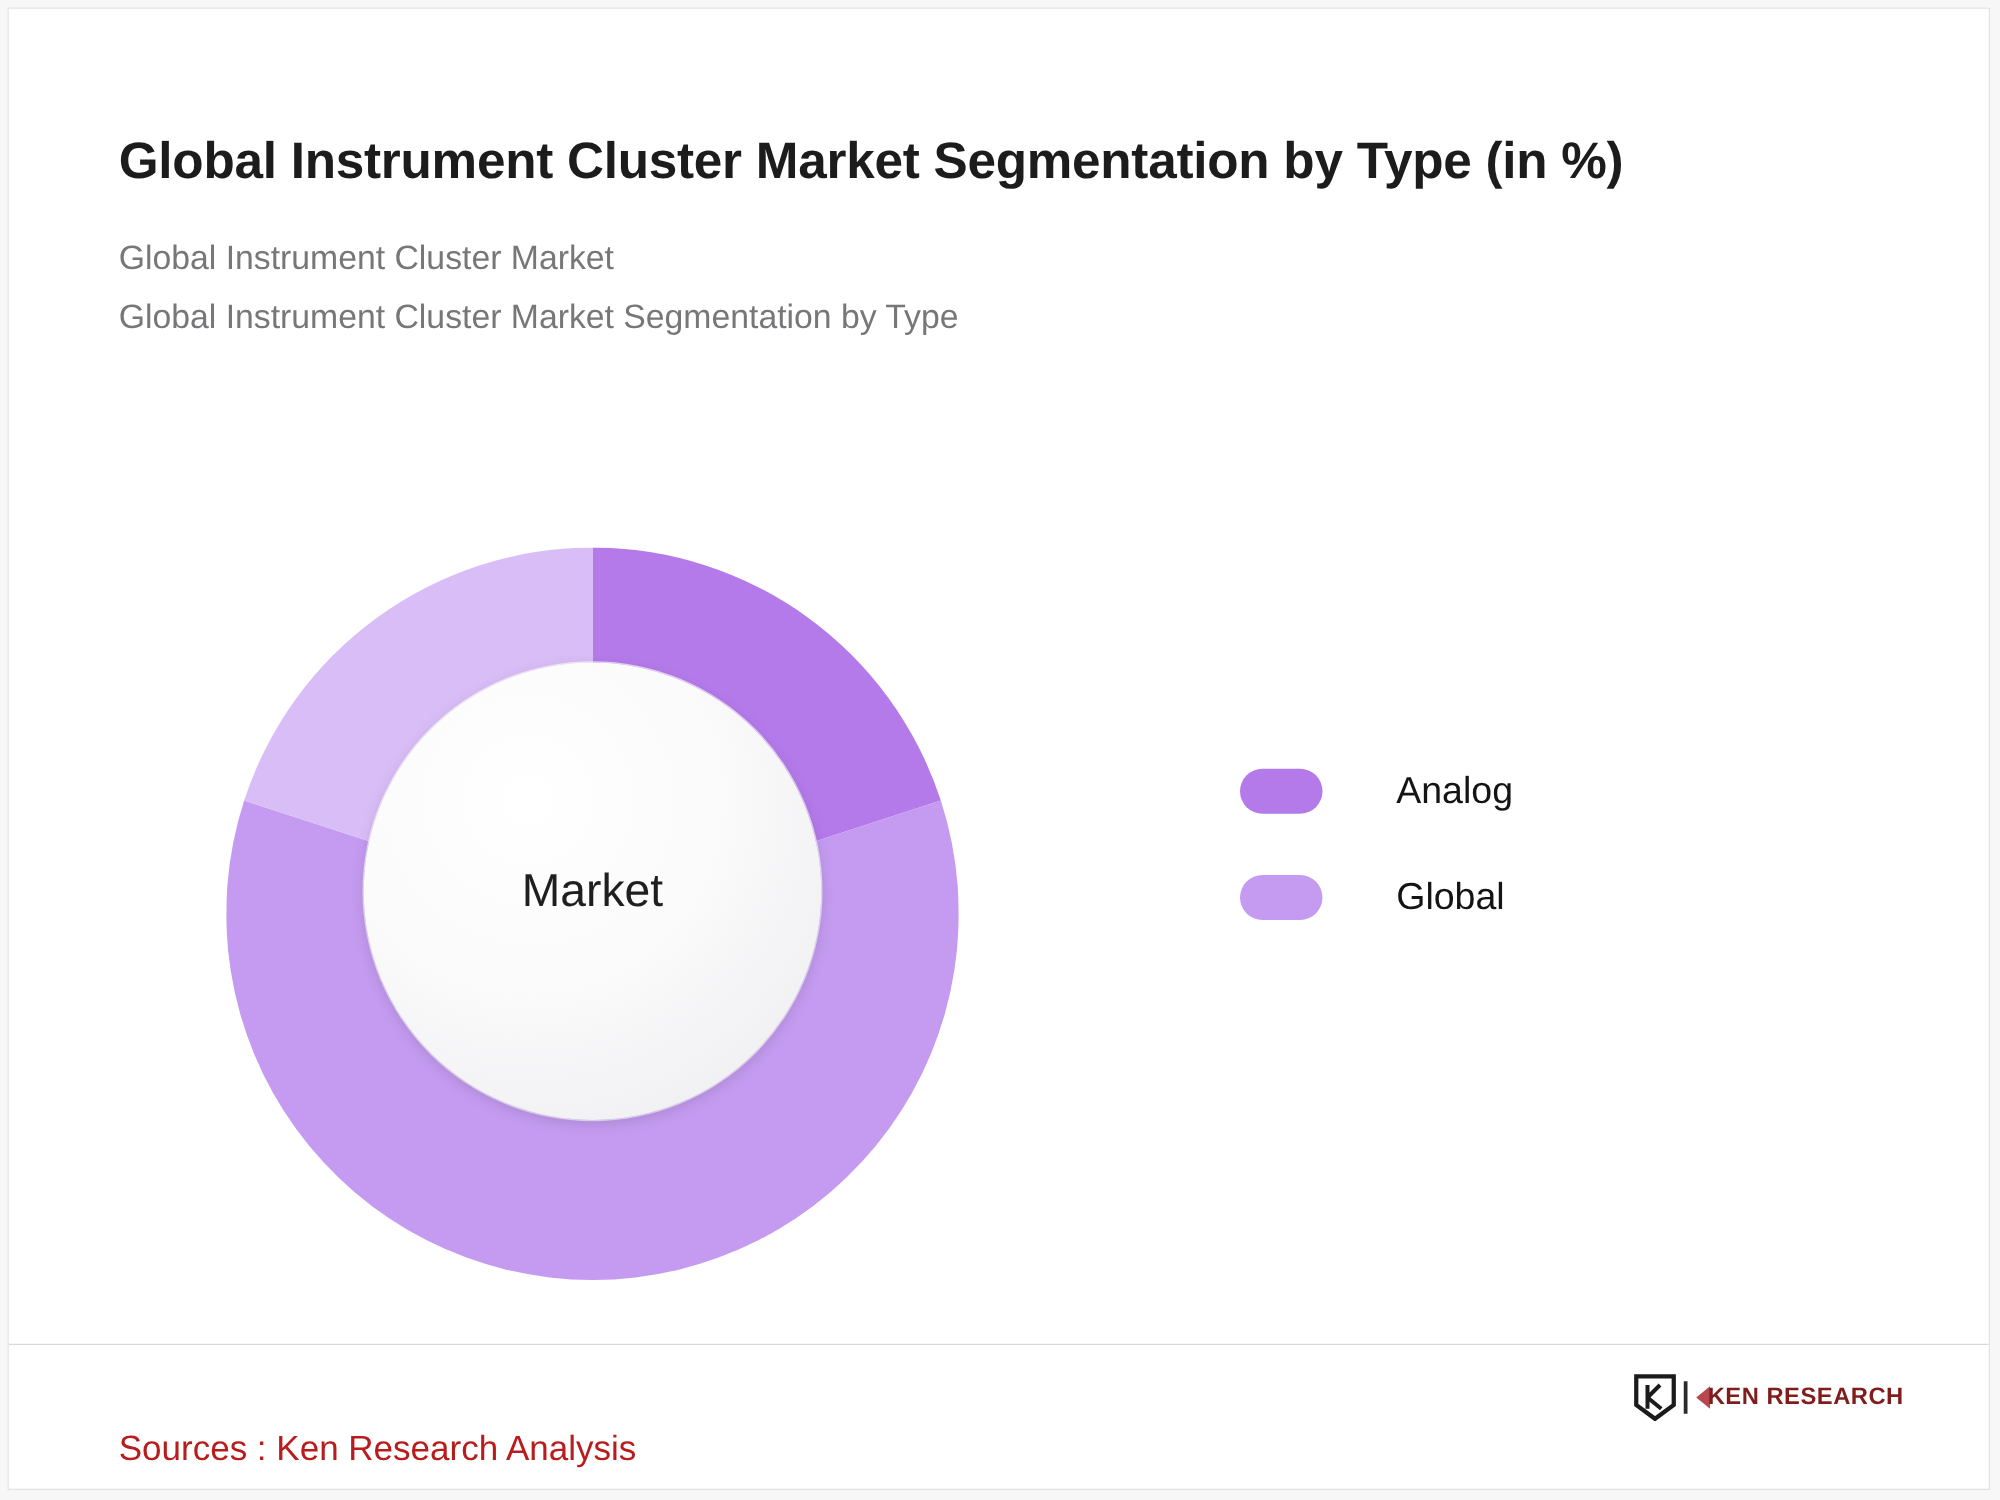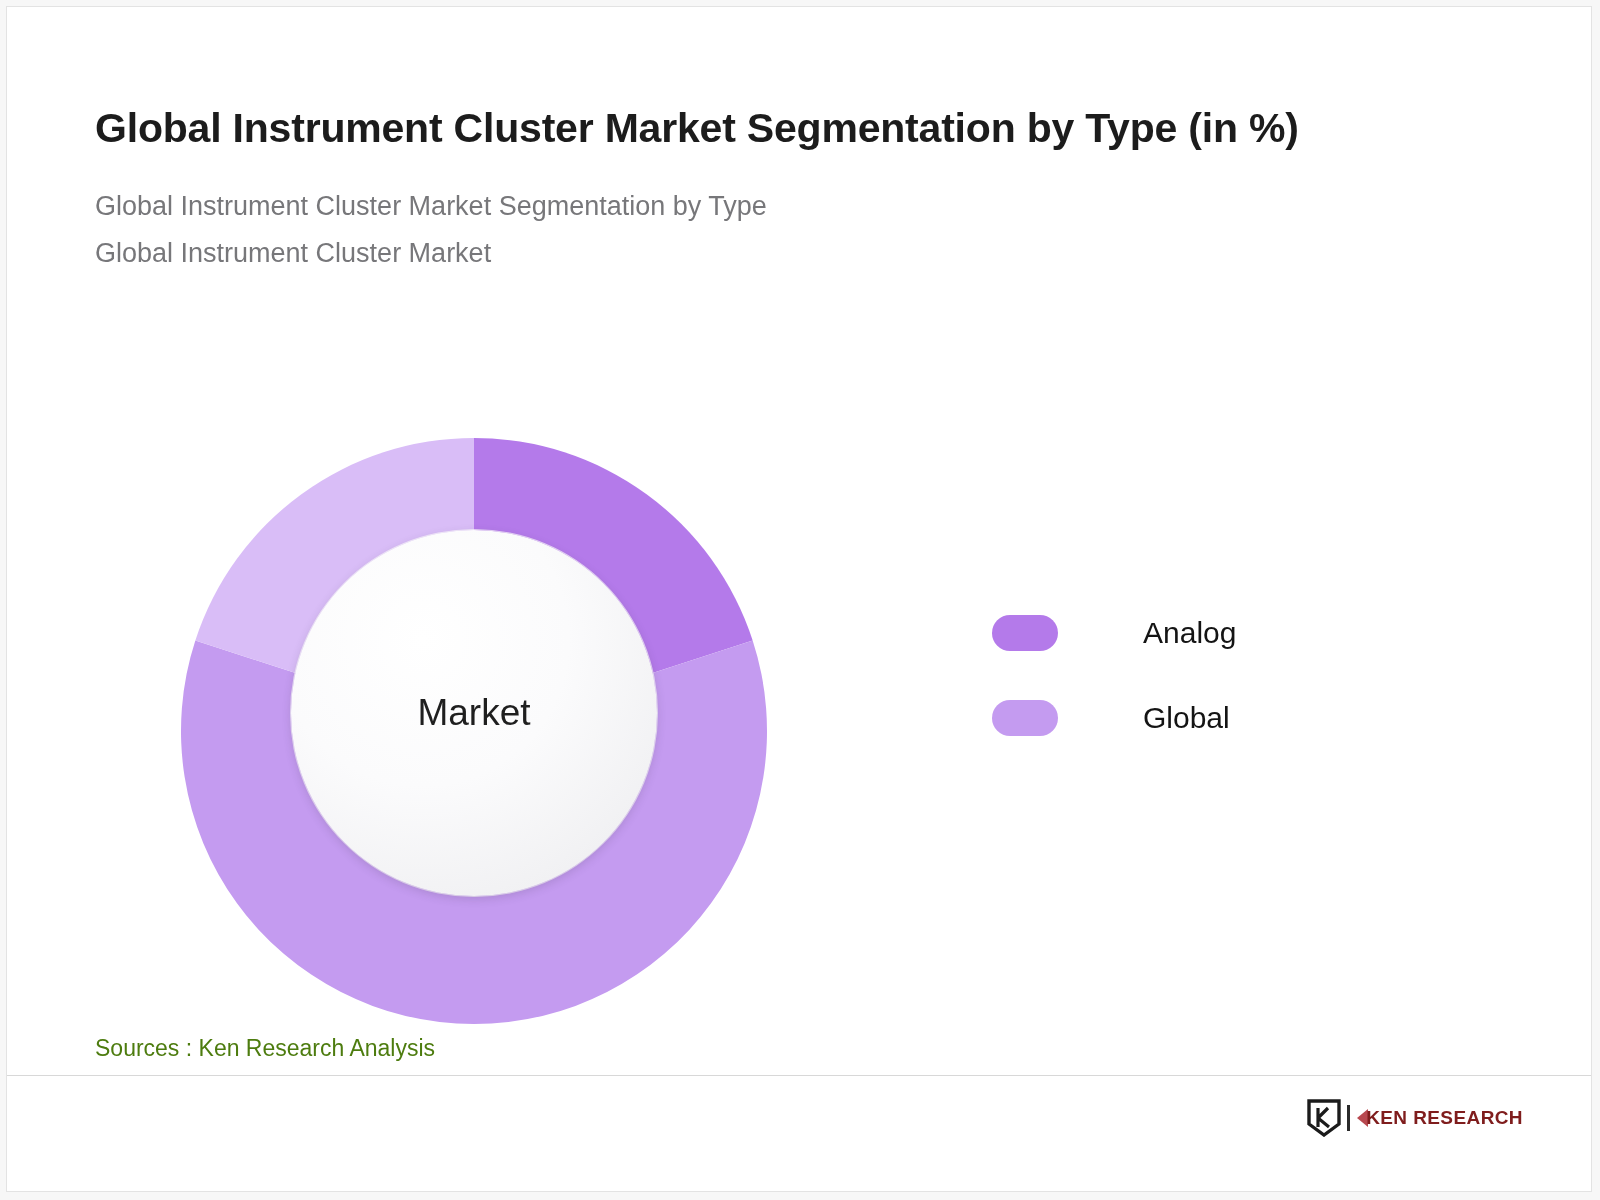--- a/index.html
+++ b/index.html
@@ -110,42 +110,42 @@
     align-items: center;
     height: 85px;
   }
   .legend-swatch {
     width: 66px;
     height: 36px;
     border-radius: 18px;
     flex: 0 0 auto;
   }
   .legend-label {
-    margin-left: 85px;
+    margin-left: 59px;
     font-size: 30px;
     color: #141414;
     font-weight: 400;
     white-space: nowrap;
   }
 
   
   .footer-divider {
     position: absolute;
     left: 0;
     top: 1068px;
     width: 1586px;
     height: 1px;
     background: #d8d8d8;
   }
   .sources {
     position: absolute;
     left: 88px;
-    top: 1028px;
-    font-size: 23px;
-    color: #4d7c0f;
+    top: 1136px;
+    font-size: 28px;
+    color: #b91c1c;
     font-weight: 400;
   }
   .brand {
     position: absolute;
     right: 68px;
     top: 1092px;
     display: flex;
     align-items: center;
     height: 38px;
   }
@@ -179,22 +179,22 @@
   }
 </style>
 </head>
 <body>
 
 <div class="card">
 
   <div class="header">
     <h1 class="chart-title">Global Instrument Cluster Market Segmentation by Type (in %)</h1>
     <div class="subtitle-block">
+      <div class="subtitle-line">Global Instrument Cluster Market</div>
       <div class="subtitle-line">Global Instrument Cluster Market Segmentation by Type</div>
-      <div class="subtitle-line">Global Instrument Cluster Market</div>
     </div>
   </div>
 
   <div class="chart-area">
 
     <div class="donut-wrap">
       <svg class="donut-svg" viewBox="0 0 586 586">
         <g id="donut-slices">
             <path d="M 293 293 L 293 0 A 293 293 0 0 1 571.65955927448 202.4580206481404 Z" fill="#B47AEA"></path>
             <path d="M 293 293 L 571.65955927448 202.4580206481404 A 293 293 0 1 1 14.340440725520011 202.45802064814032 Z" fill="#C49BF0"></path>

